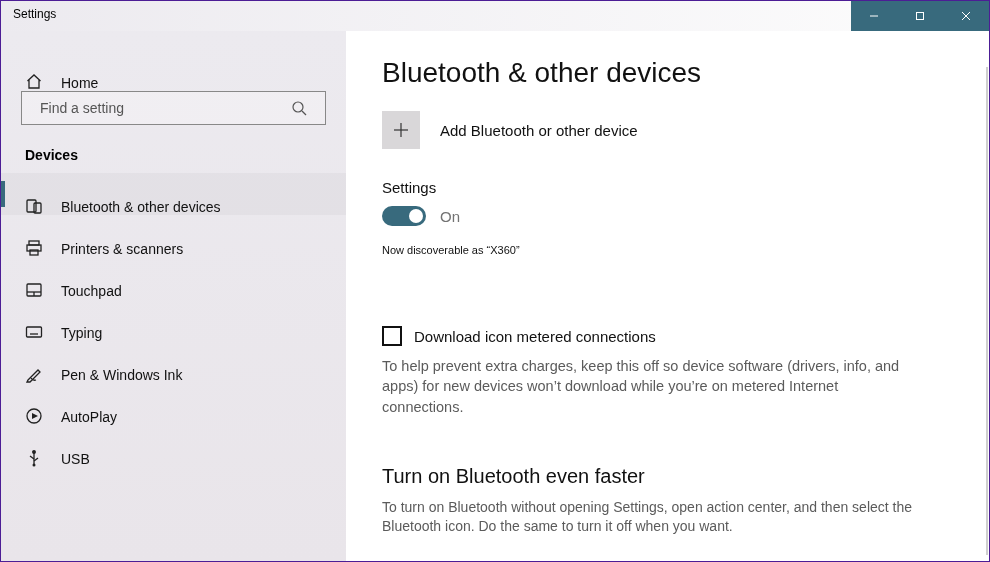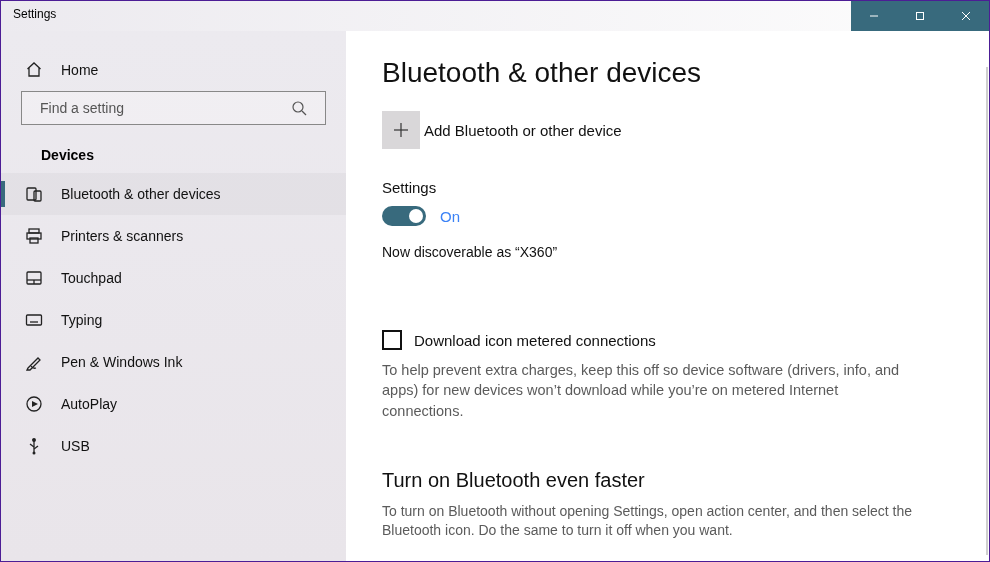--- a/index.html
+++ b/index.html
@@ -7,52 +7,52 @@
   .window { width: 990px; height: 562px; border: 1px solid #4c1d95; background: #fff; display: flex; flex-direction: column; }
   .titlebar { height: 30px; display: flex; align-items: stretch; background: linear-gradient(to right, #eceaef, #fdfdfd); }
   .titlebar-title { flex: 0 0 auto; padding: 6px 12px; font-size: 12px; color: #000; }
   .titlebar-spacer { flex: 1; }
   .win-controls { display: flex; }
   .win-btn { width: 46px; height: 30px; display: flex; align-items: center; justify-content: center; background: #386a7d; color: #fff; }
   .win-btn svg { width: 10px; height: 10px; stroke: #fff; stroke-width: 1; fill: none; }
 
   .body { flex: 1; display: flex; overflow: hidden; }
   .sidebar { width: 345px; background: linear-gradient(to bottom, #eceaef, #e9e5ea); padding-top: 18px; display: flex; flex-direction: column; }
-  .nav-item { display: flex; align-items: center; height: 42px; padding: 0 24px; gap: 18px; font-size: 14px; color: #111; cursor: default; position: relative; }
+  .nav-item { display: flex; align-items: flex-end; height: 42px; padding: 0 24px; gap: 18px; font-size: 14px; color: #111; cursor: default; position: relative; }
   .nav-item .icon { width: 18px; height: 18px; flex: 0 0 18px; display: flex; align-items: center; justify-content: center; }
   .nav-item svg { width: 18px; height: 18px; stroke: #222; fill: none; stroke-width: 1.3; }
   .nav-item.selected::before { content: ""; position: absolute; left: 0; top: 8px; bottom: 8px; width: 4px; background: #386a7d; }
   .nav-item.selected { background: rgba(0,0,0,0.03); }
 
   .search-wrap { padding: 0 20px 14px 20px; }
   .search { width: 100%; height: 34px; border: 1px solid #888; background: rgba(255,255,255,0.25); display: flex; align-items: center; padding: 0 18px; }
   .search input { flex: 1; border: none; background: transparent; font-size: 14px; color: #333; outline: none; }
   .search input::placeholder { color: #555; }
   .search .sicon { width: 16px; height: 16px; }
   .search .sicon svg { width: 16px; height: 16px; stroke: #555; fill: none; stroke-width: 1.2; }
 
-  .section-title { padding: 8px 24px 10px 40px; font-size: 14px; font-weight: 600; color: #000; }
+  .section-title { padding: 8px 24px 10px 24px; font-size: 14px; font-weight: 600; color: #000; }
 
   .content { flex: 1; background: #fff; padding: 26px 40px 0 36px; overflow-y: auto; position: relative; }
   .content::-webkit-scrollbar { width: 4px; }
   .content::-webkit-scrollbar-thumb { background: #bbb; }
   .page-title { font-size: 28px; font-weight: 400; color: #111; margin-bottom: 22px; }
 
-  .add-row { display: flex; align-items: center; gap: 4px; margin-bottom: 30px; }
+  .add-row { display: flex; align-items: center; gap: 20px; margin-bottom: 30px; }
   .plus-tile { width: 38px; height: 38px; background: #d9d7d9; display: flex; align-items: center; justify-content: center; }
   .plus-tile svg { width: 16px; height: 16px; stroke: #333; stroke-width: 1.2; fill: none; }
   .add-label { font-size: 15px; color: #111; }
 
   .sub-label { font-size: 15px; color: #111; margin-bottom: 10px; }
   .toggle-row { display: flex; align-items: center; gap: 14px; margin-bottom: 18px; }
   .toggle { width: 44px; height: 20px; border-radius: 10px; background: #386a7d; position: relative; }
   .toggle .knob { position: absolute; right: 3px; top: 3px; width: 14px; height: 14px; background: #fff; border-radius: 50%; }
-  .toggle-state { font-size: 15px; color: #3b82f6; }
-
-  .status-line { font-size: 14px; color: #111; margin-bottom: 70px; }
+  .toggle-state { font-size: 15px; color: #737373; }
+
+  .status-line { font-size: 11px; color: #111; margin-bottom: 70px; }
 
   .check-row { display: flex; align-items: center; gap: 12px; margin-bottom: 10px; }
   .checkbox { width: 20px; height: 20px; border: 2px solid #111; background: #fff; flex: 0 0 20px; }
   .check-label { font-size: 15px; color: #111; }
   .help-text { font-size: 14.5px; color: #5b5b5b; max-width: 540px; line-height: 1.4; margin-bottom: 48px; }
 
   .tip-title { font-size: 20px; color: #111; margin-bottom: 10px; }
   .tip-body { font-size: 14px; color: #5b5b5b; max-width: 580px; line-height: 1.4; }
 
   .scroll-hint { position: absolute; right: 1px; top: 36px; bottom: 6px; width: 2px; background: #cfcfcf; }

